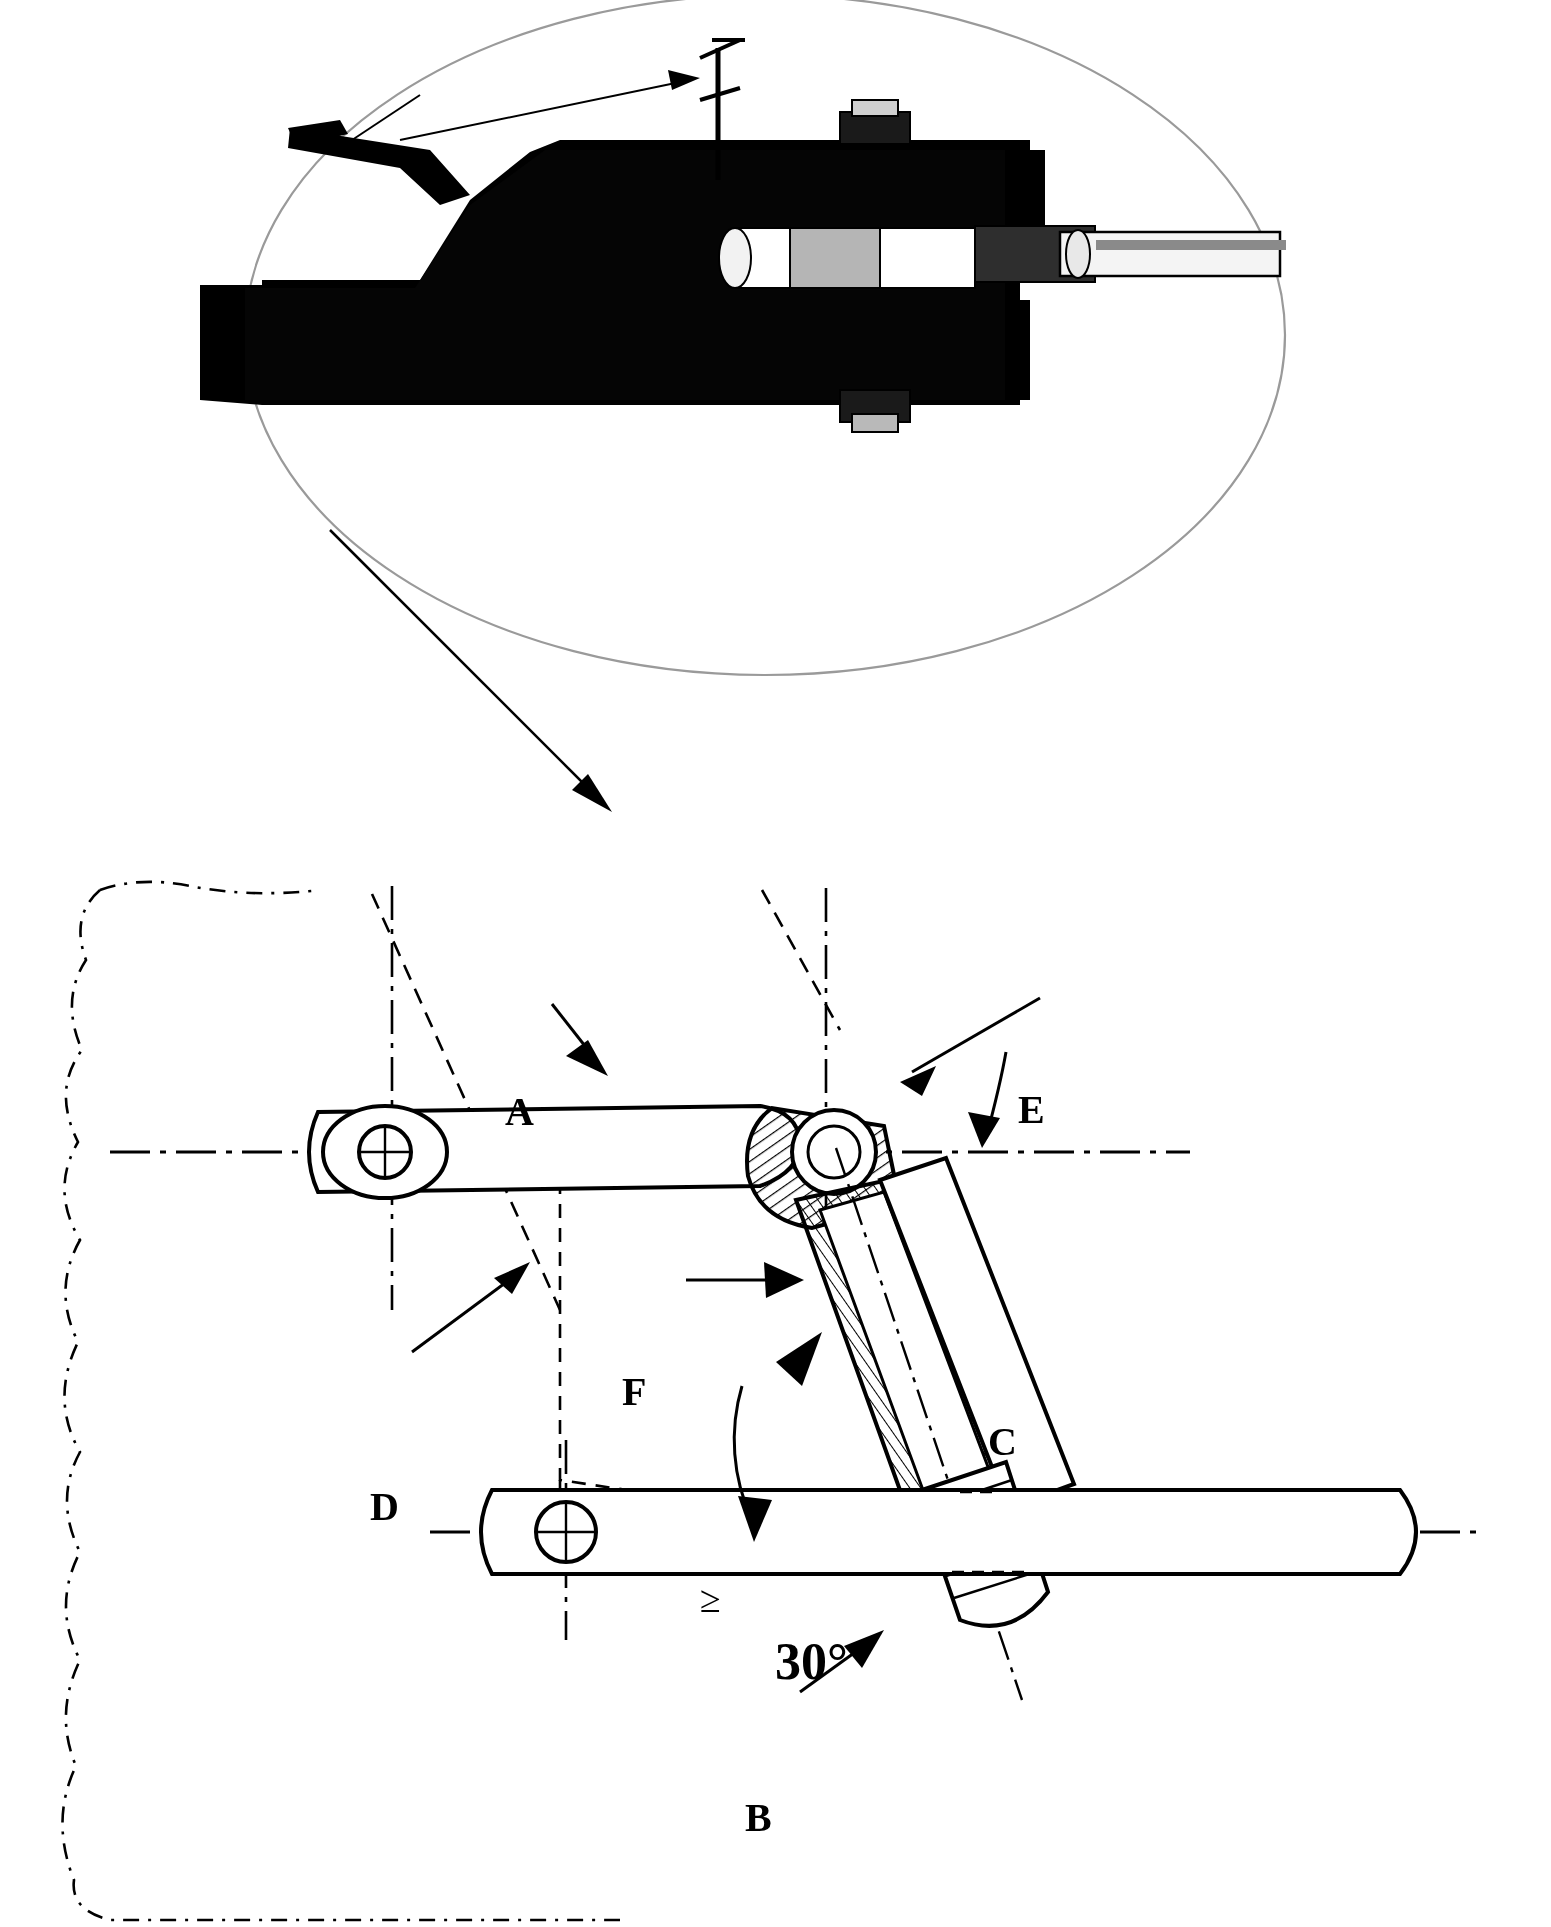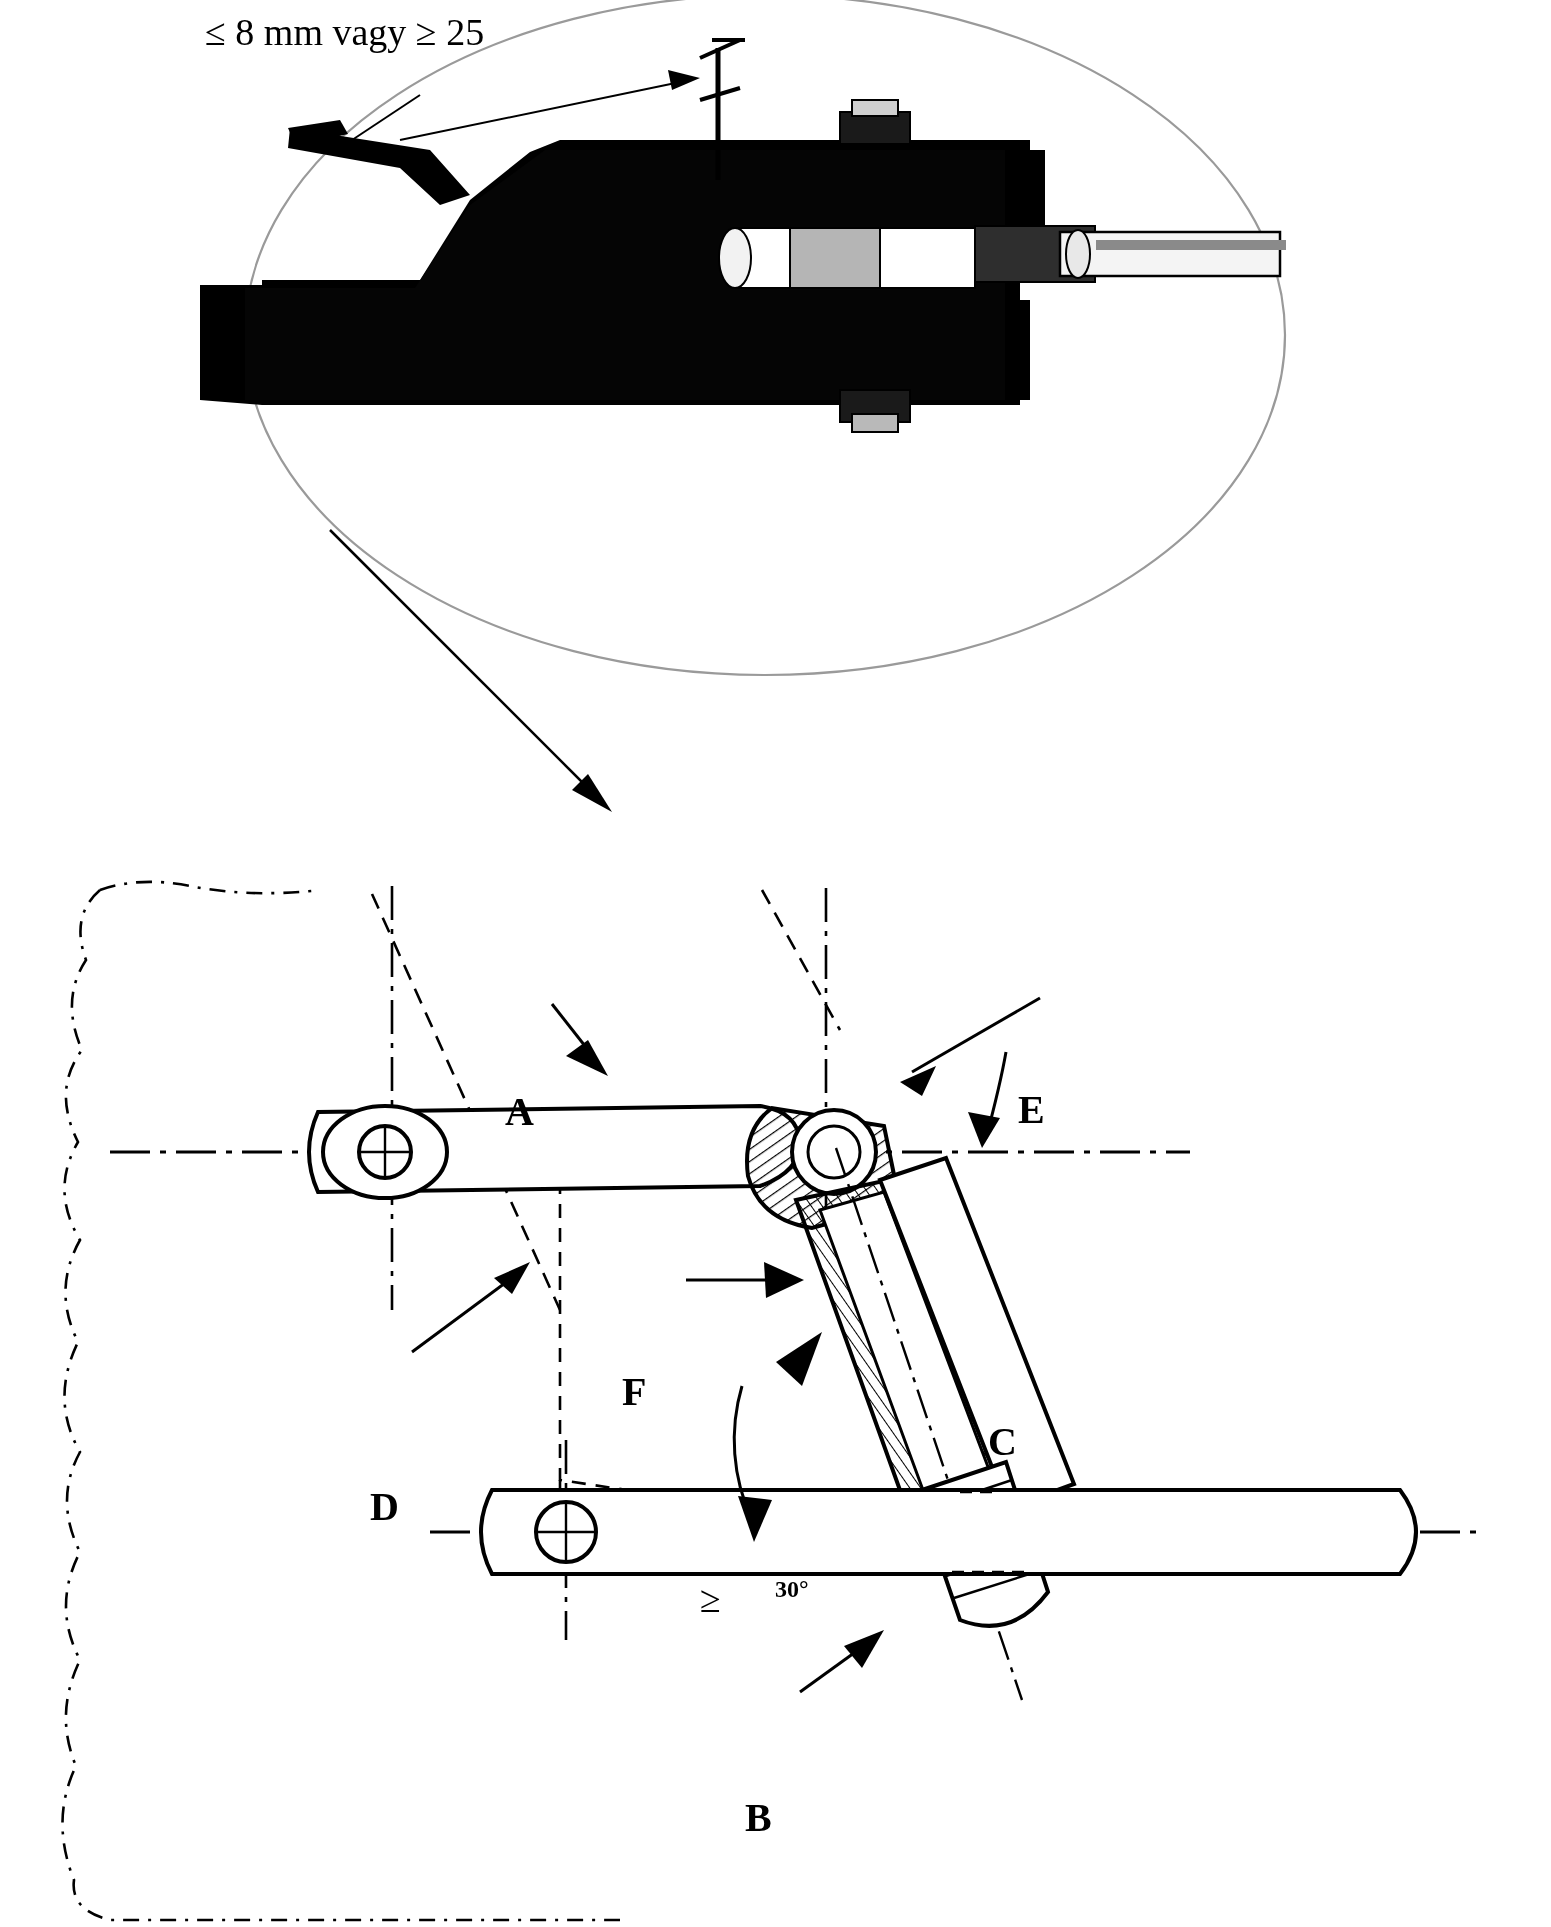--- a/index.html
+++ b/index.html
@@ -45,21 +45,21 @@
     font-weight: 400;
     font-family: "Liberation Serif", serif;
     white-space: nowrap;
   }
   .lbl-A { left: 505px; top: 1092px; font-size: 40px; }
   .lbl-B { left: 745px; top: 1798px; font-size: 40px; }
   .lbl-C { left: 988px; top: 1422px; font-size: 40px; }
   .lbl-D { left: 370px; top: 1487px; font-size: 40px; }
   .lbl-E { left: 1018px; top: 1090px; font-size: 40px; }
   .lbl-F { left: 622px; top: 1372px; font-size: 40px; }
-  .lbl-angle { left: 700px; top: 1577px; font-size: 24px; }
+  .lbl-angle { left: 700px; top: 1636px; font-size: 52px; }
   .lbl-angle-ge { left: 700px; top: 1580px; font-size: 38px; font-weight: 400; }
   svg { display: block; }
 </style>
 </head>
 <body>
 
 <div class="page">
 
   <div class="fig" id="figure-top">
     <svg width="1551" height="880" viewBox="0 0 1551 880" xmlns="http://www.w3.org/2000/svg">
@@ -124,21 +124,20 @@
 
       <g>
         <path d="M420,95 L340,148" stroke="#000" stroke-width="2" fill="none"></path>
       </g>
 
       <g>
         <path d="M330,530 L600,800" stroke="#000" stroke-width="2.5" fill="none"></path>
         <polygon points="612,812 572,790 588,774" fill="#000000"></polygon>
       </g>
     </svg>
-    <div class="dim-note">≤ 8 mm vagy ≥ 25</div>
   </div>
 
   <div class="fig" id="figure-bottom">
     <svg width="1551" height="1047" viewBox="0 0 1551 1047" xmlns="http://www.w3.org/2000/svg">
       <defs>
         <pattern id="hatch" width="10" height="10" patternTransform="rotate(55)" patternUnits="userSpaceOnUse">
           <line x1="0" y1="0" x2="0" y2="10" stroke="#000" stroke-width="2.4"></line>
         </pattern>
         <pattern id="hatch2" width="9" height="9" patternTransform="rotate(-35)" patternUnits="userSpaceOnUse">
           <line x1="0" y1="0" x2="0" y2="9" stroke="#000" stroke-width="2"></line>

